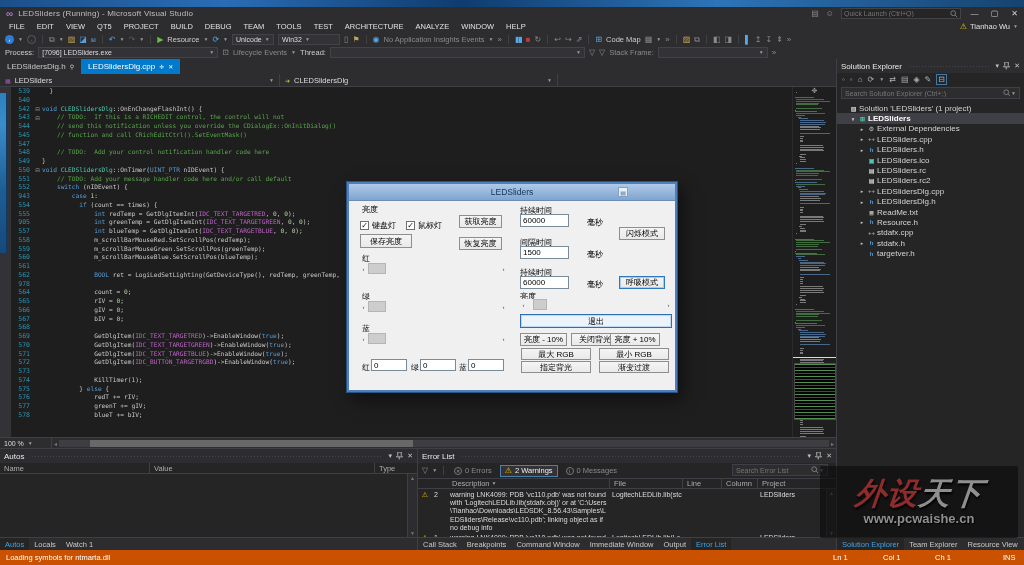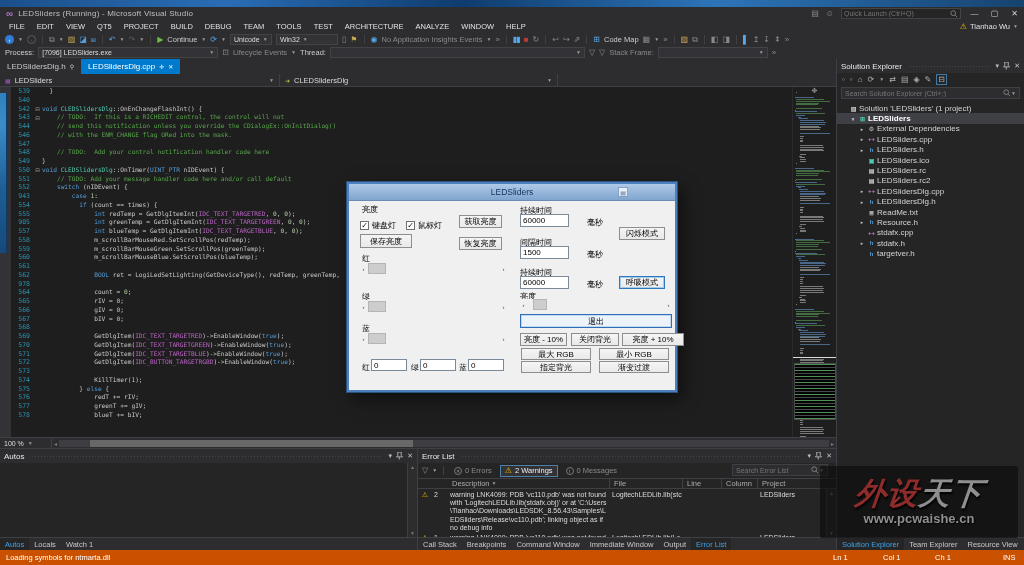--- a/index.html
+++ b/index.html
@@ -200,21 +200,21 @@
   <span class="ti" style="color:#C8A550">▨</span>
   <span class="ti" style="color:#569CD6">◪</span>
   <span class="ti" style="color:#569CD6">⧈</span>
   <span class="tsep"></span>
   <span class="ti" style="color:#569CD6">↶</span>
     <span class="caret">▼</span>
   <span class="ti" style="color:#5A5A5E">↷</span>
     <span class="caret">▼</span>
   <span class="tsep"></span>
   <span class="ti" style="color:#6BBE45">▶</span>
-  <span class="tlabel">Continue</span>
+  <span class="tlabel">Resource</span>
   <span class="caret">▼</span>
   <span class="ti" style="color:#56A8E8">⟳</span>
     <span class="caret">▼</span>
   <div class="tselect" style="width:42px">
       <span>Unicode</span>
       <span class="caret">▼</span>
     </div>
   <div class="tselect" style="width:62px">
       <span>Win32</span>
       <span class="caret">▼</span>
@@ -322,23 +322,23 @@
         <span class="ln">543</span>
         <span class="fold">⊟</span>
         <span class="ct"><span class="tok-c">    // TODO:  If this is a RICHEDIT control, the control will not</span></span>
       </div>
       <div class="cl">
         <span class="ln">544</span>
         <span class="fold"></span>
         <span class="ct"><span class="tok-c">    // send this notification unless you override the CDialogEx::OnInitDialog()</span></span>
       </div>
       <div class="cl">
-        <span class="ln">546</span>
-        <span class="fold"></span>
-        <span class="ct"><span class="tok-c">    // with the ENM_CHANGE flag ORed into the mask.</span></span>
+        <span class="ln">545</span>
+        <span class="fold"></span>
+        <span class="ct"><span class="tok-c">    // function and call CRichEditCtrl().SetEventMask()</span></span>
       </div>
       <div class="cl">
         <span class="ln">547</span>
         <span class="fold"></span>
         <span class="ct"></span>
       </div>
       <div class="cl">
         <span class="ln">548</span>
         <span class="fold"></span>
         <span class="ct"><span class="tok-c">    // TODO:  Add your control notification handler code here</span></span>
@@ -830,20 +830,25 @@
 
 <div id="autos-panel">
   <div class="panel-title">
     <span>Autos</span>
     <span class="grip"></span>
     <span class="pt-ic">▾</span>
     <svg class="pt-ic" width="7" height="8" viewBox="0 0 8 9">
         <path d="M2 0h4v4l1.5 1.5h-7L2 4z M3.7 5.5v3" stroke="#BDBDBD" fill="none"></path>
       </svg>
     <span class="pt-ic">✕</span>
+  </div>
+  <div id="autos-header">
+    <span class="ah-cell" style="width:150px">Name</span>
+    <span class="ah-cell" style="width:225px">Value</span>
+    <span class="ah-cell" style="flex:1;border-right:none">Type</span>
   </div>
   <div id="autos-body">
     <div style="flex:1"></div>
     <div class="vscroll">
         <span>▲</span>
         <span>▼</span>
       </div>
   </div>
   <div class="bottom-tabs" id="autos-tabs">
       <span class="bt active">Autos</span>
@@ -1015,21 +1020,21 @@
       <span class="strack">
           <span class="sthumb" style="left:6px;width:14px"></span>
         </span>
       <span class="sa">›</span>
     </div>
 
     <div class="wbtn default" style="left:171px;top:113px;width:152px;height:14px">退出</div>
 
     <div class="wbtn" style="left:171px;top:132px;width:47px;height:13px">亮度 - 10%</div>
     <div class="wbtn" style="left:222px;top:132px;width:48px;height:13px">关闭背光</div>
-    <div class="wbtn" style="left:273px;top:132px;width:62px;height:13px">亮度 + 10%</div>
+    <div class="wbtn" style="left:261px;top:132px;width:50px;height:13px">亮度 + 10%</div>
 
     <div class="wbtn" style="left:172px;top:147px;width:70px;height:12px">最大 RGB</div>
     <div class="wbtn" style="left:250px;top:147px;width:70px;height:12px">最小 RGB</div>
 
     <div class="wbtn" style="left:172px;top:160px;width:70px;height:12px">指定背光</div>
     <div class="wbtn" style="left:250px;top:160px;width:70px;height:12px">渐变过渡</div>
   </div>
 </div>
 
 </body></html>

